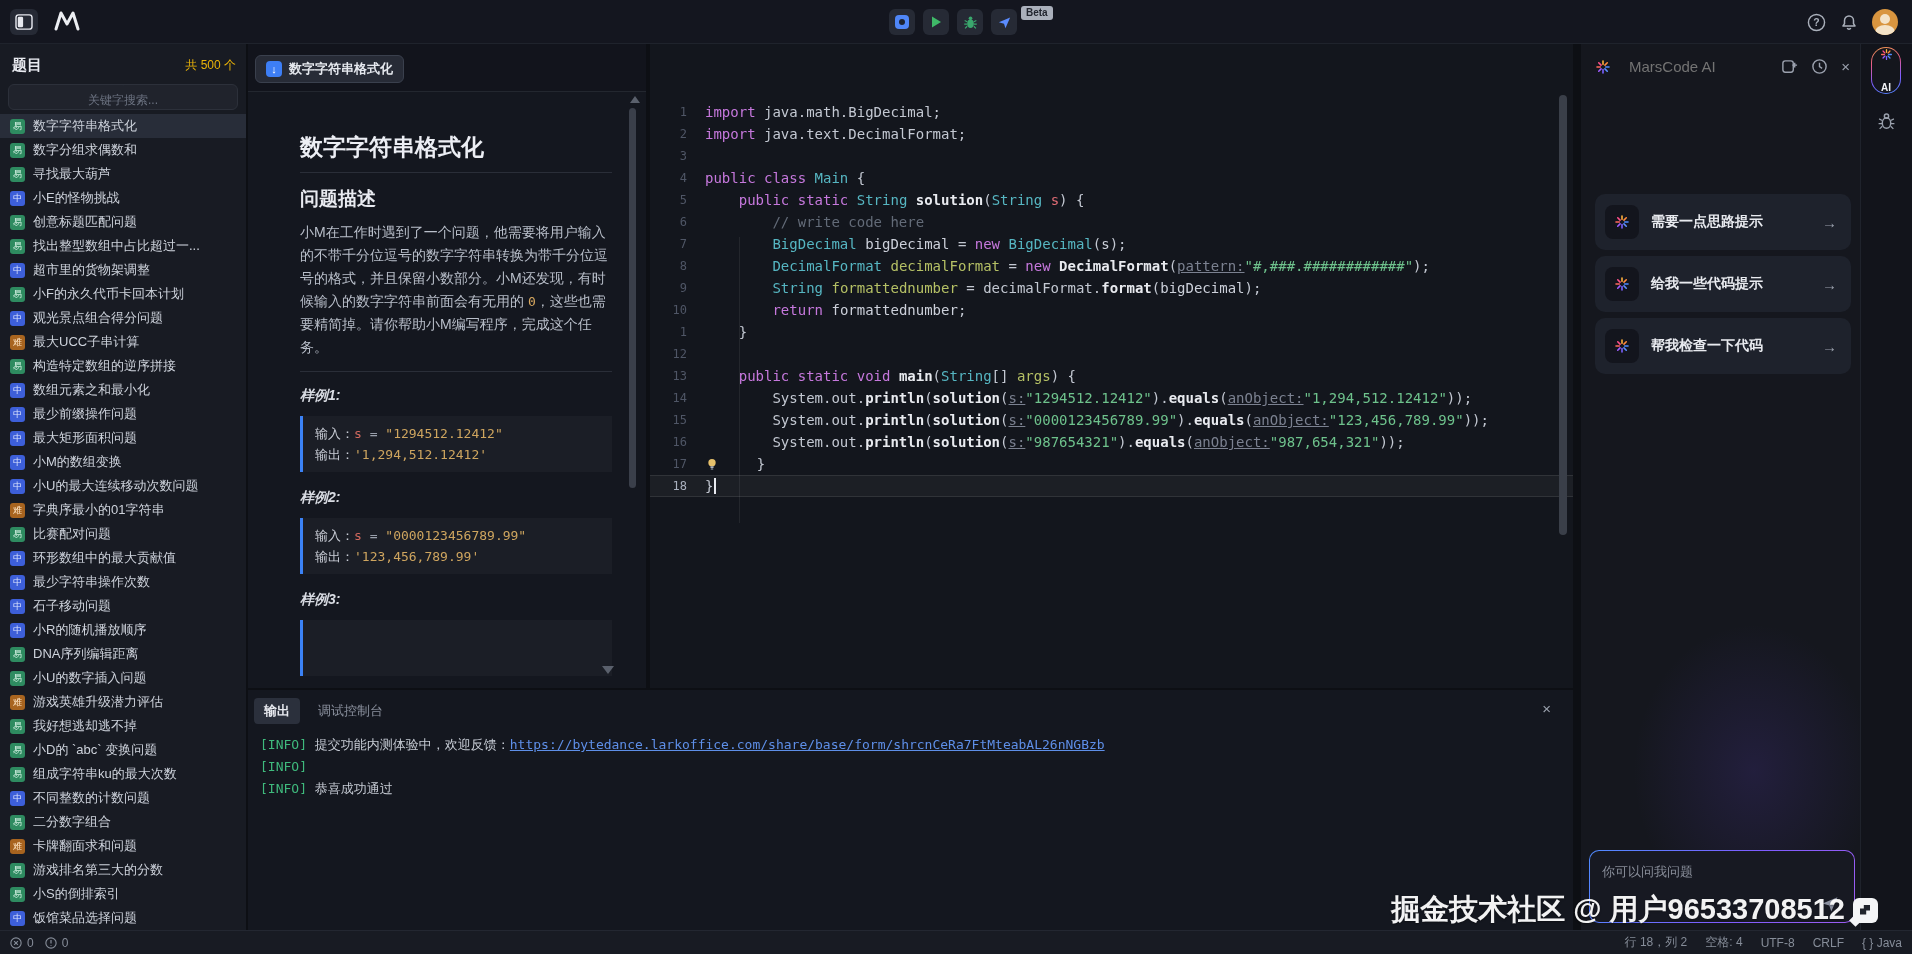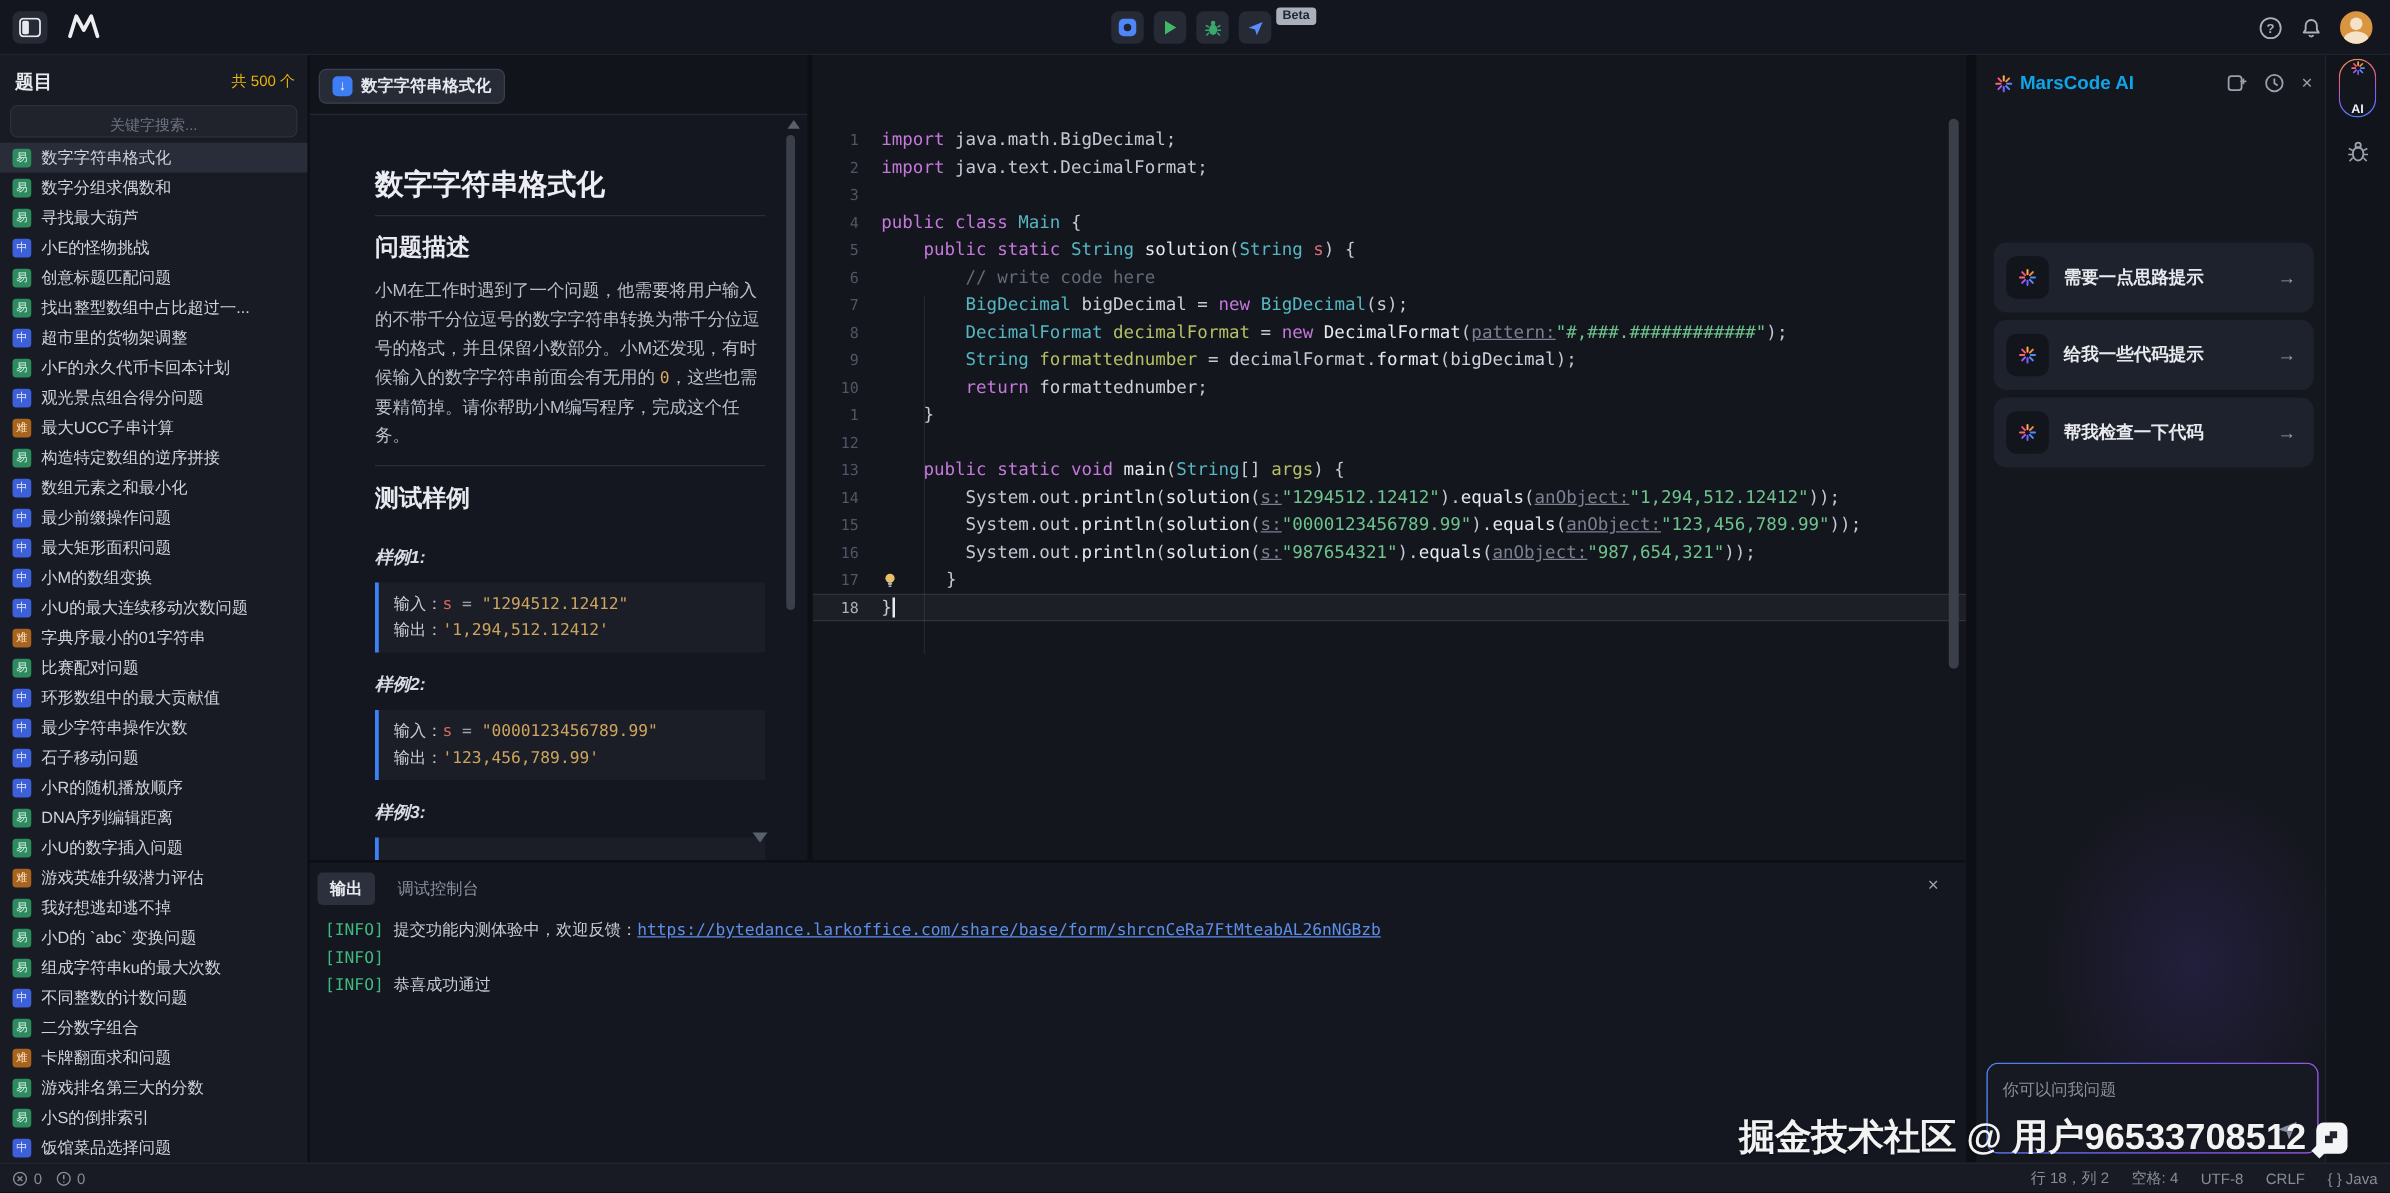--- a/index.html
+++ b/index.html
@@ -76,21 +76,21 @@
   .editor-actions{position:absolute;right:14px;top:0;height:48px;display:flex;align-items:center;gap:18px;}
   .ed-act{display:flex;align-items:center;gap:5px;font-size:13px;color:#9aa1ad;cursor:pointer;}
   .code-area{position:absolute;left:0;top:48px;right:0;bottom:0;padding-top:9px;
              font-family:"DejaVu Sans Mono","Liberation Mono",monospace;font-size:14px;}
   .code-line{height:22px;line-height:22px;display:flex;position:relative;}
   .code-line .ln{width:37px;text-align:right;color:#4f5666;font-size:12px;flex:none;}
   .code-line .cd{padding-left:18px;white-space:pre;display:flex;align-items:center;}
   .code-line.cur{background:rgba(255,255,255,0.04);border-top:1px solid rgba(255,255,255,0.09);border-bottom:1px solid rgba(255,255,255,0.09);height:20px;line-height:20px;}
   .code-line.cur .ln{color:#aab1bf;}
   .indent-guide{position:absolute;left:89px;top:145px;height:286px;width:1px;background:rgba(255,255,255,0.07);}
-  .tk-k{color:#c678dd;} .tk-t{color:#56b6c2;} .tk-f{color:#e8eaef;font-weight:normal;}
+  .tk-k{color:#c678dd;} .tk-t{color:#56b6c2;} .tk-f{color:#e8eaef;font-weight:bold;}
   .tk-v{color:#b5c065;} .tk-w{color:#ccd0da;} .tk-o{color:#e06c75;}
   .tk-s{color:#6ec28c;} .tk-c{color:#636b78;} .tk-h{color:#7b8190;text-decoration:underline;} .tk-p{color:#c3c8d2;}
   .cursor{display:inline-block;width:1.5px;height:16px;background:#e8eaf0;margin-left:1px;}
   .bulb{margin-right:4px;}
   .ed-scroll{position:absolute;left:909px;top:51px;width:8px;height:440px;border-radius:4px;background:#3a3f49;}
 
   
   .output{position:absolute;left:248px;top:646px;width:1325px;height:240px;background:#14171f;}
   .out-tabs{position:absolute;left:6px;top:8px;display:flex;align-items:center;gap:18px;}
   .out-tab-active{background:#2b303c;border-radius:4px;padding:4px 10px;font-size:13px;font-weight:bold;color:#e8eaf0;}
@@ -100,21 +100,21 @@
   .out-line{height:22px;line-height:22px;white-space:nowrap;}
   .out-tag{color:#3fba7d;}
   .out-txt{color:#c6cbd4;}
   .out-link{color:#5e8fe8;text-decoration:underline;}
 
   
   .ai{position:absolute;left:1581px;top:0;width:279px;height:886px;background:#15171e;overflow:hidden;}
   .ai-glow{position:absolute;left:0;bottom:40px;width:100%;height:340px;
            background:radial-gradient(60% 60% at 62% 65%, rgba(104,70,220,0.16), transparent 72%);}
   .ai-head{position:absolute;left:14px;top:14px;right:10px;display:flex;align-items:center;}
-  .ai-title{font-size:15px;font-weight:bold;color:#0ea5e9;margin-left:5px;}
+  .ai-title{font-size:15px;font-weight:normal;color:#737373;margin-left:18px;}
   .ai-head-icons{margin-left:auto;display:flex;align-items:center;gap:13px;color:#9ba1ae;}
   .ai-greet{position:absolute;left:16px;top:64px;font-size:19px;line-height:26px;font-weight:bold;color:#f0f2f6;}
   .ai-cards{position:absolute;left:14px;top:150px;width:256px;display:flex;flex-direction:column;gap:6px;}
   .ai-card{height:56px;background:#1e222c;border-radius:10px;display:flex;align-items:center;cursor:pointer;}
   .ai-card .tile{width:34px;height:34px;border-radius:8px;background:#13151d;margin:0 12px 0 10px;display:flex;align-items:center;justify-content:center;flex:none;}
   .ai-card .lbl{font-size:14px;font-weight:bold;color:#e8eaef;}
   .ai-card .arrow{margin-left:auto;margin-right:14px;color:#9aa0ac;font-size:15px;}
   .chat{position:absolute;left:8px;top:806px;width:266px;height:73px;border-radius:10px;border:1px solid transparent;
         background:linear-gradient(#171922,#171922) padding-box,linear-gradient(120deg,#4f8bff,#7d5cff 55%,#9d5cf0) border-box;box-sizing:border-box;}
   .chat-ph{position:absolute;left:12px;top:12px;font-size:13px;color:#8a8f9b;}
@@ -355,21 +355,20 @@
         <span class="dl-ico">↓</span>
         <span class="lbl">数字字符串格式化</span>
       </div>
     </div>
     <div class="prob-content">
       <div class="prob-title">数字字符串格式化</div>
       <div class="hr"></div>
       <div class="h2">问题描述</div>
       <div class="para"><span>小M在工作时遇到了一个问题，他需要将用户输入的不带千分位逗号的数字字符串转换为带千分位逗号的格式，并且保留小数部分。小M还发现，有时候输入的数字字符串前面会有无用的 </span><span class="inline-code">0</span><span>，这些也需要精简掉。请你帮助小M编写程序，完成这个任务。</span></div>
       <div class="hr"></div>
-      <div class="h2 samples">测试样例</div>
       <div id="samples">
           <div class="sample-label">样例1:</div>
           <div class="sample-block">
             <div><span class="cjk">输入：</span><span class="var">s</span><span class="op"> = </span><span class="val">"1294512.12412"</span></div>
             <div><span class="cjk">输出：</span><span class="val">'1,294,512.12412'</span></div>
           </div>
           <div class="sample-label">样例2:</div>
           <div class="sample-block">
             <div><span class="cjk">输入：</span><span class="var">s</span><span class="op"> = </span><span class="val">"0000123456789.99"</span></div>
             <div><span class="cjk">输出：</span><span class="val">'123,456,789.99'</span></div>

